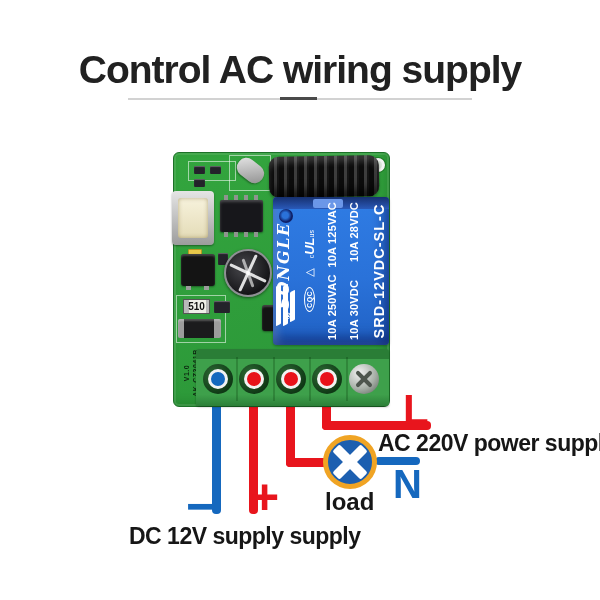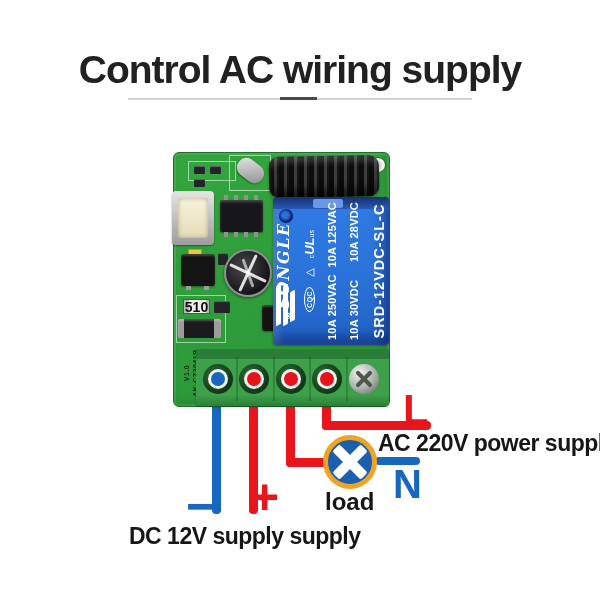--- a/index.html
+++ b/index.html
@@ -49,21 +49,21 @@
   .cap { position:absolute; left:50px; top:96px; width:48px; height:48px; border-radius:50%;
     background:radial-gradient(circle at 40% 38%, #3a3a3e 0 20%, #151518 70%);
     border:2px solid #8f8f94; box-shadow:0 1px 3px rgba(0,0,0,.5); }
   .cap .ray { position:absolute; left:50%; top:50%; width:40px; height:3px; background:rgba(255,255,255,.85); border-radius:2px; }
   .transistor { position:absolute; background:#141414; border-radius:3px;
     box-shadow:inset 0 2px 2px rgba(255,255,255,.2), 0 1px 2px rgba(0,0,0,.4); }
   .leg { position:absolute; background:#9c9c9c; width:5px; height:4px; }
   .res510 { position:absolute; left:9px; top:146px; width:27px; height:15px;
     background:linear-gradient(90deg,#b9b9b9 0 5px,#efefe8 5px 22px,#b9b9b9 22px); border:1px solid #555;
     display:flex; align-items:center; justify-content:center; }
-  .res510 span { font-size:14px; font-weight:bold; color:#111; letter-spacing:0; }
+  .res510 span { font-size:10px; font-weight:bold; color:#111; letter-spacing:0; }
   .diode { position:absolute; left:4px; top:166px; width:43px; height:19px;
     background:linear-gradient(90deg,#9c9c9c 0 6px,#1b1b1d 6px 36px,#9c9c9c 36px); border-radius:2px;
     box-shadow:inset 0 2px 2px rgba(255,255,255,.25); }
   .smd { position:absolute; background:#23232a; border-radius:1px; box-shadow:inset 0 1px 1px rgba(255,255,255,.3); }
 
   .board-id { position:absolute; left:-15px; top:210px; width:66px; height:20px;
     transform:rotate(-90deg); color:#0d2410; font-size:7px; font-weight:bold;
     line-height:9px; text-align:center; letter-spacing:.5px; }
 
   

